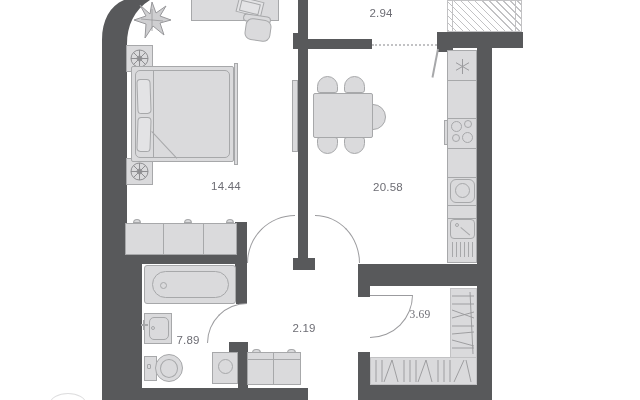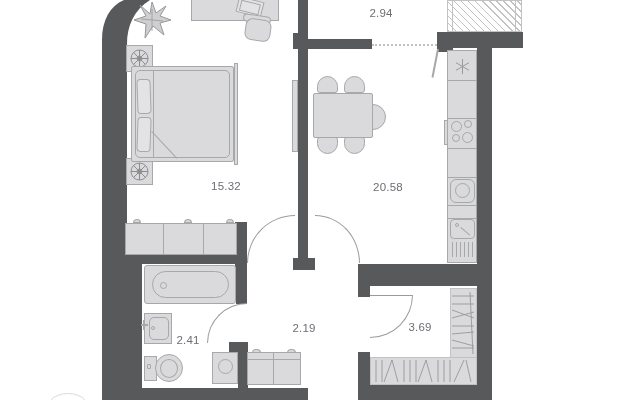--- a/index.html
+++ b/index.html
@@ -193,20 +193,20 @@
       <line x1="2" y1="38" x2="24" y2="38"></line>
         <line x1="2" y1="46" x2="24" y2="44"></line>
       <line x1="2" y1="52" x2="24" y2="58"></line>
         <line x1="2" y1="60" x2="24" y2="60"></line>
       <line x1="20" y1="4" x2="23" y2="66"></line>
     </g>
   </svg>
 
   <div class="o" style="left:50px;top:393px;width:36px;height:20px;border-color:#dededf;"></div>
 
-  <span class="lbl" style="left:226px;top:186px;">15.32</span>
+  <span class="lbl" style="left:226px;top:186px;">14.44</span>
   <span class="lbl" style="left:388px;top:187px;">20.58</span>
   <span class="lbl" style="left:381px;top:13px;">2.94</span>
   <span class="lbl" style="left:304px;top:328px;">2.19</span>
-  <span class="lbl" style="left:188px;top:340px;">2.41</span>
-  <span class="lbl" style="left:420px;top:327px;">3.69</span>
+  <span class="lbl" style="left:188px;top:340px;">7.89</span>
+  <span class="lbl" style="left:420px;top:314px;font-family:Liberation Serif, serif;">3.69</span>
 
 </div>
 
 </body></html>

